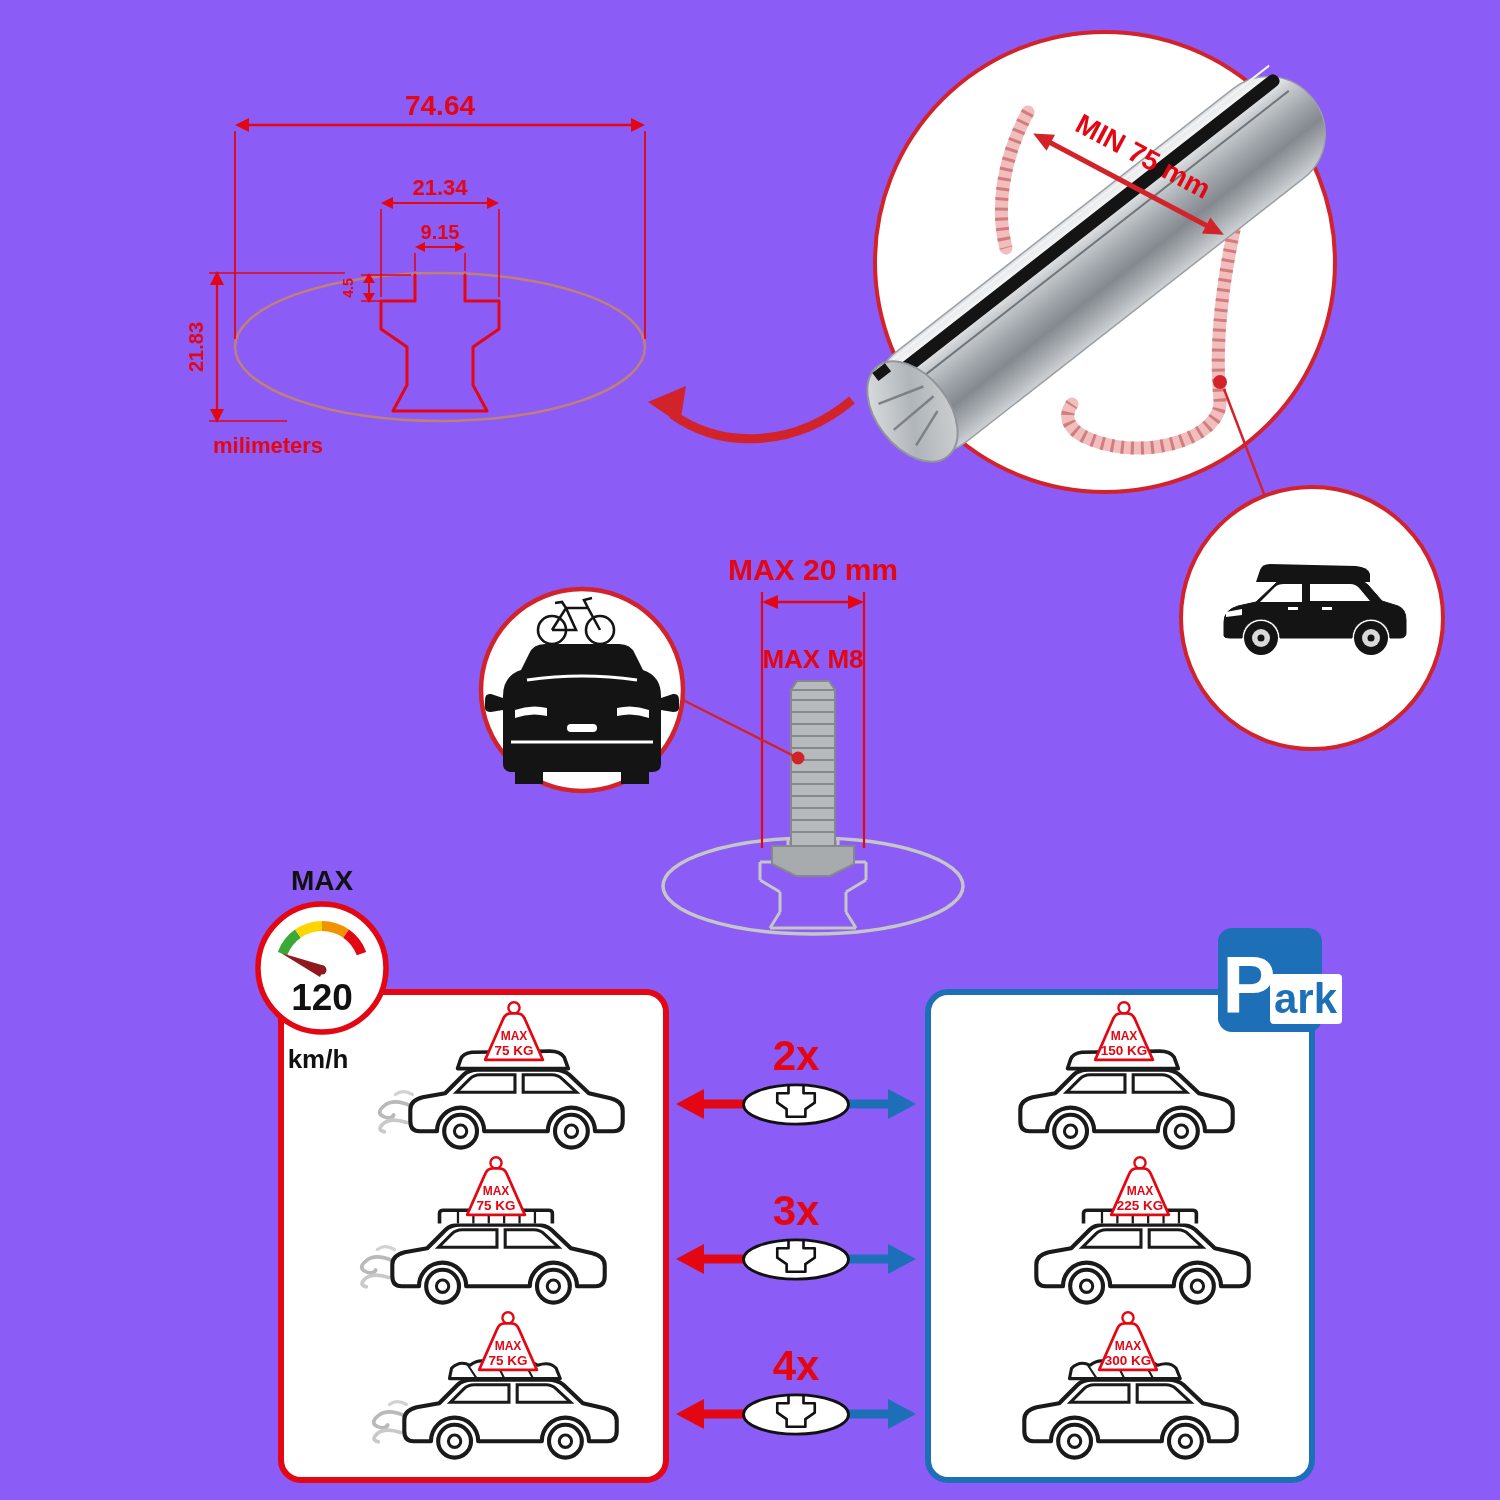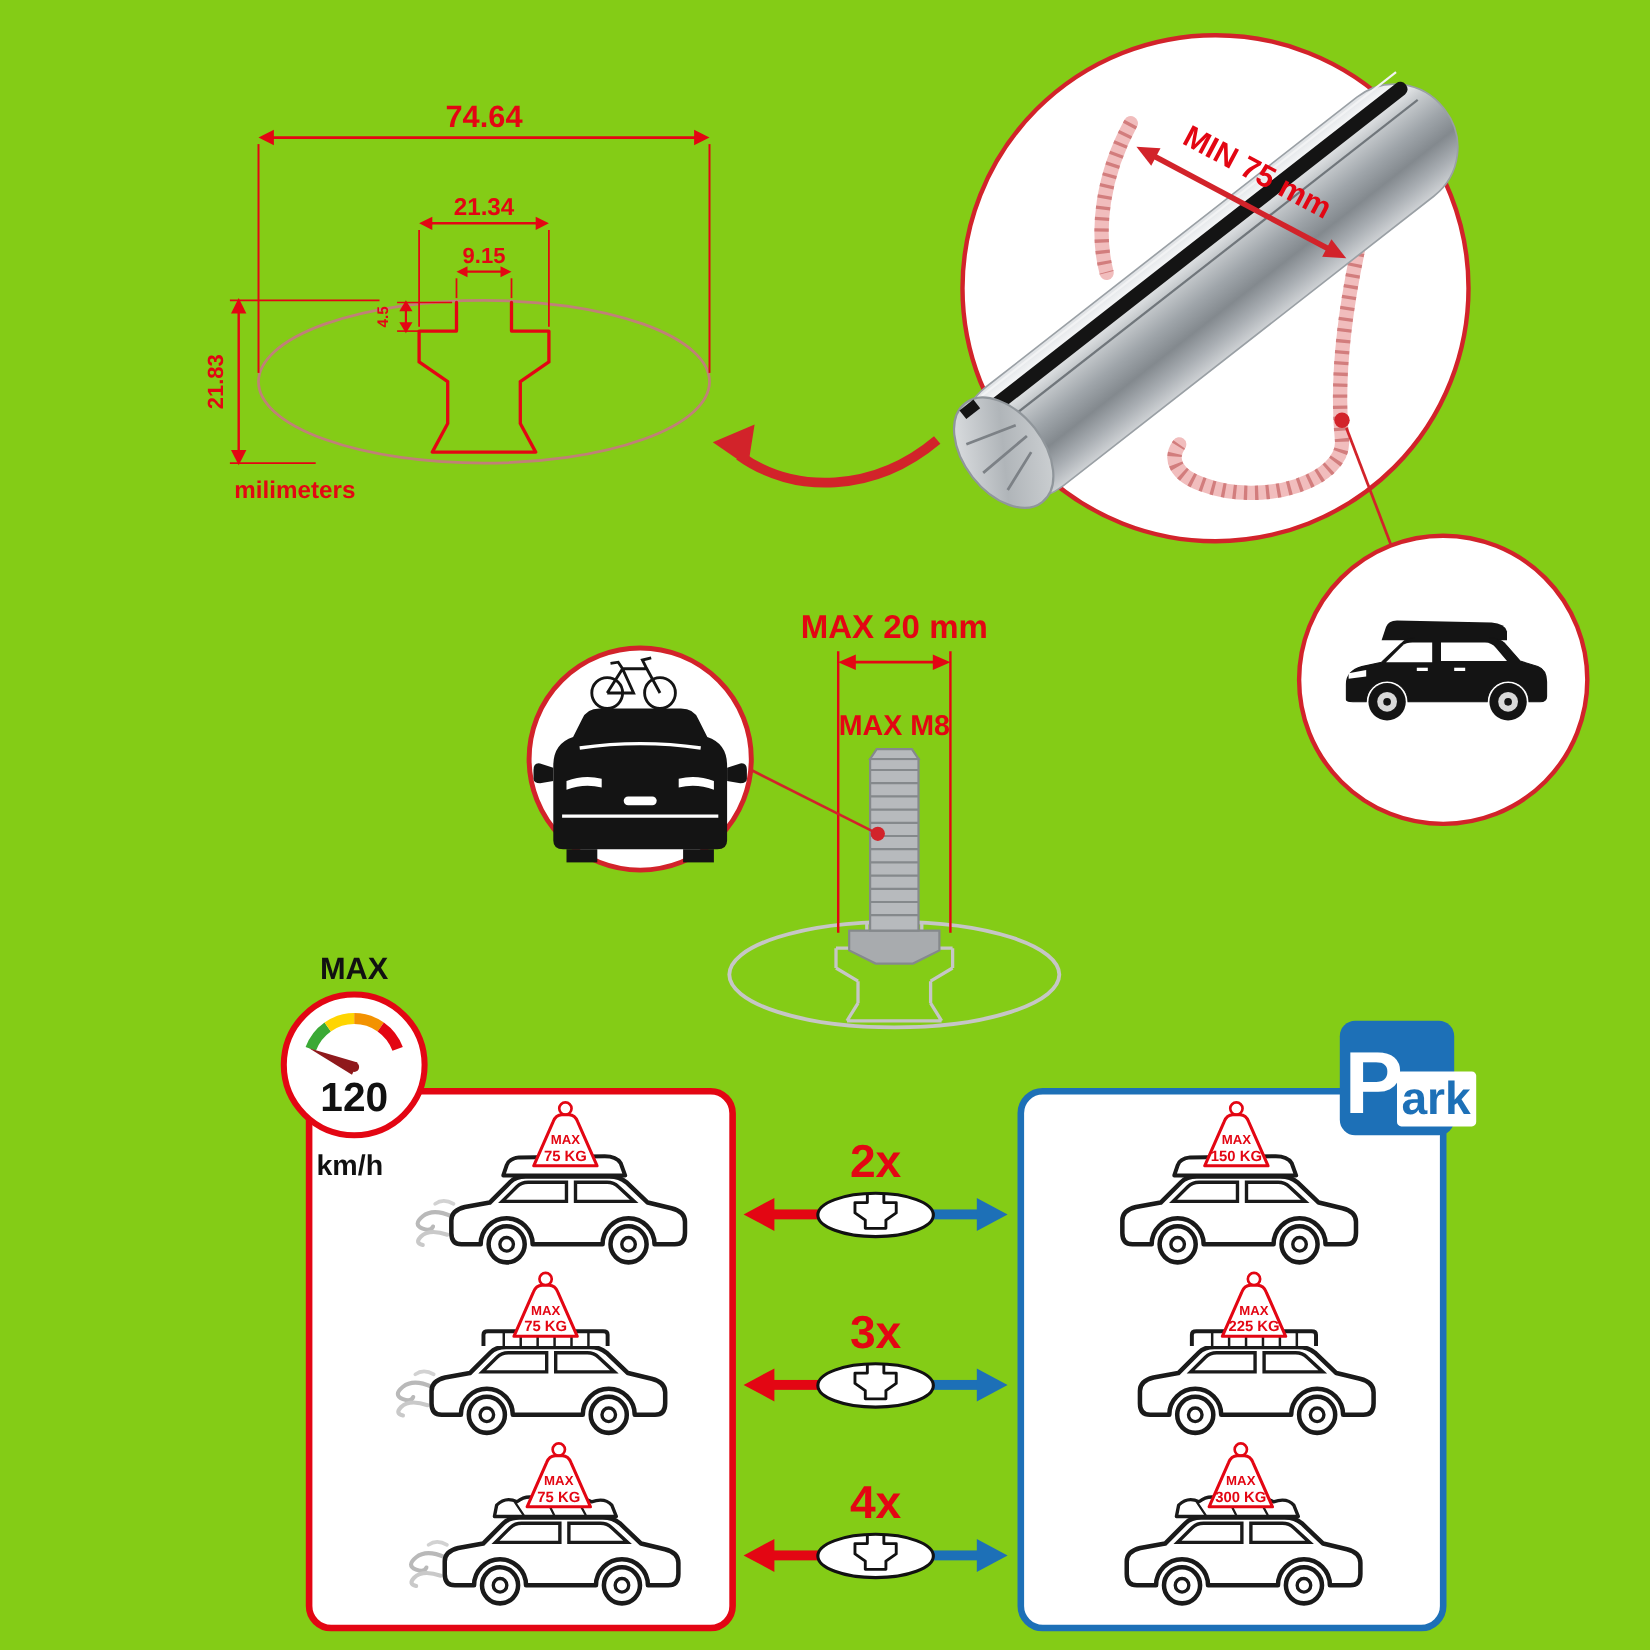--- a/index.html
+++ b/index.html
@@ -1,16 +1,16 @@
 <!DOCTYPE html>
 <html><head>
 <meta charset="utf-8">
 <style>
   html,body{margin:0;padding:0;background:#fff;}
-  .stage{position:relative;width:1500px;height:1500px;background:#84cc16;overflow:hidden;
+  .stage{position:relative;width:1500px;height:1500px;background:#8b5cf6;overflow:hidden;
          font-family:"Liberation Sans",sans-serif;}
   svg{position:absolute;left:0;top:0;}
   text{font-family:"Liberation Sans",sans-serif;}
   .red-dim{fill:#e30613;font-weight:700;}
   .blk{fill:#111;font-weight:700;}
   .badge-line{fill:#e30613;font-weight:700;text-anchor:middle;}
   .mult{fill:#e30613;font-weight:700;text-anchor:middle;font-size:42px;}
 </style>
 </head>
 <body>

